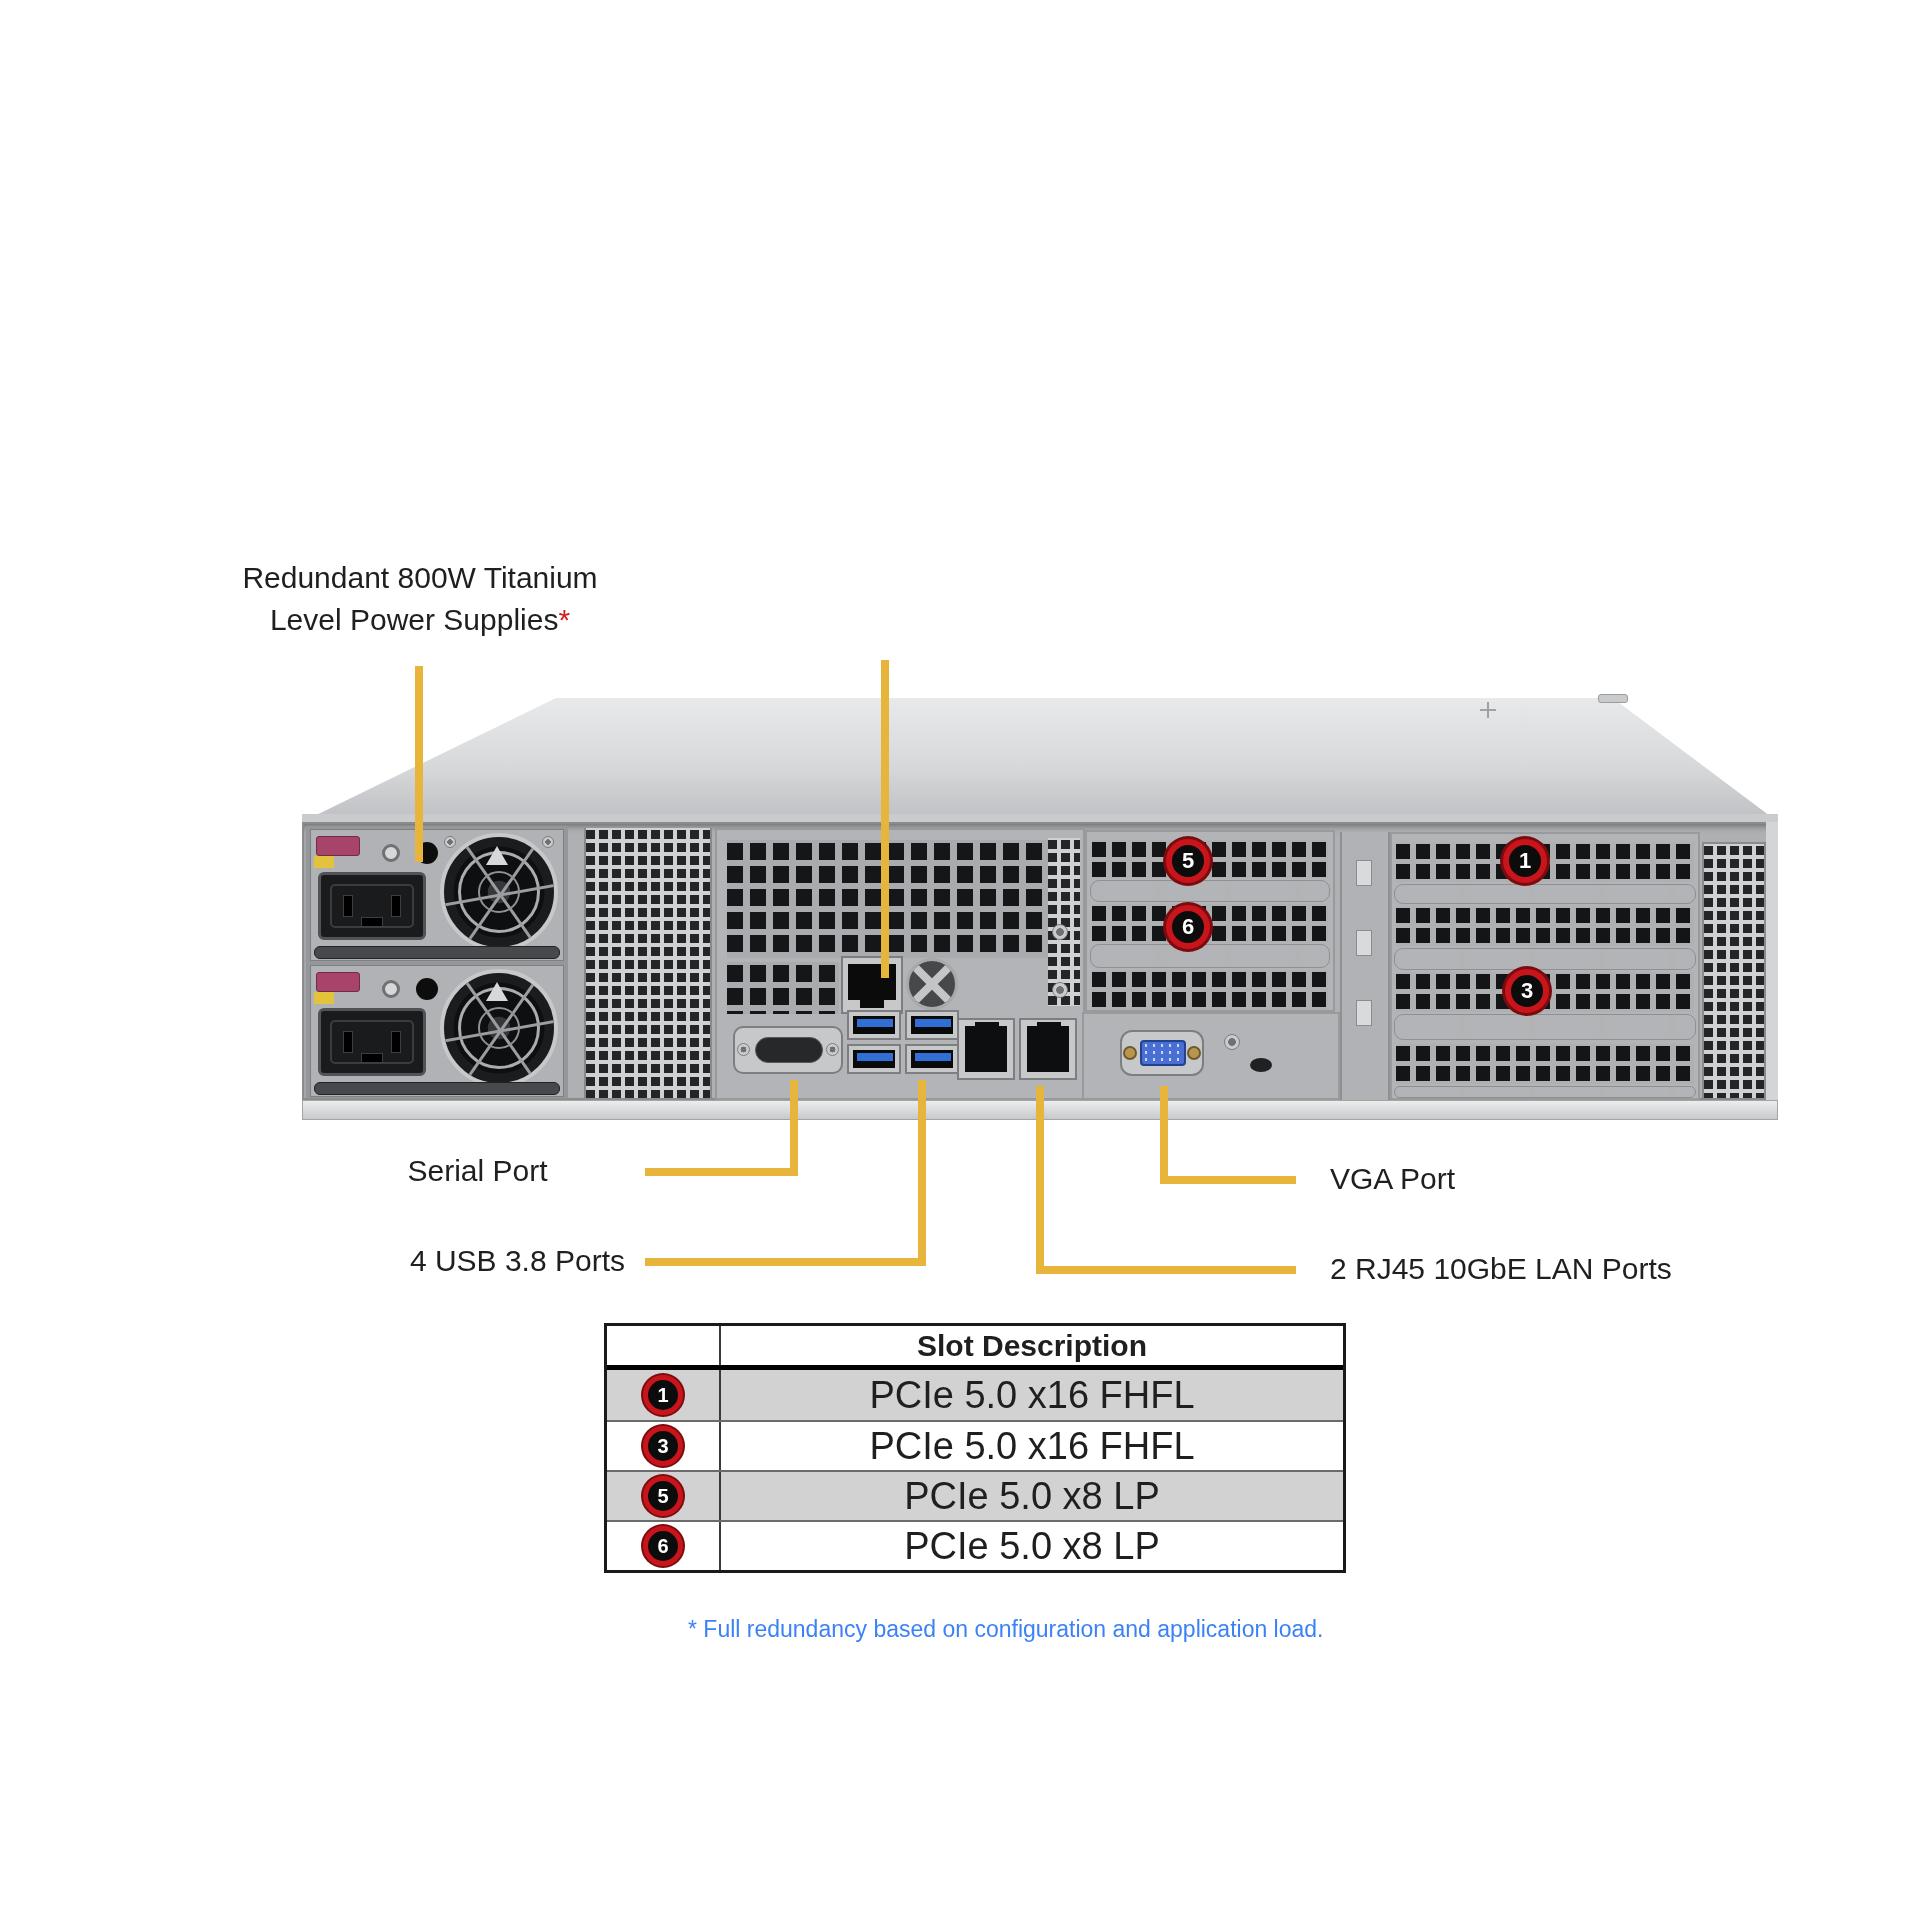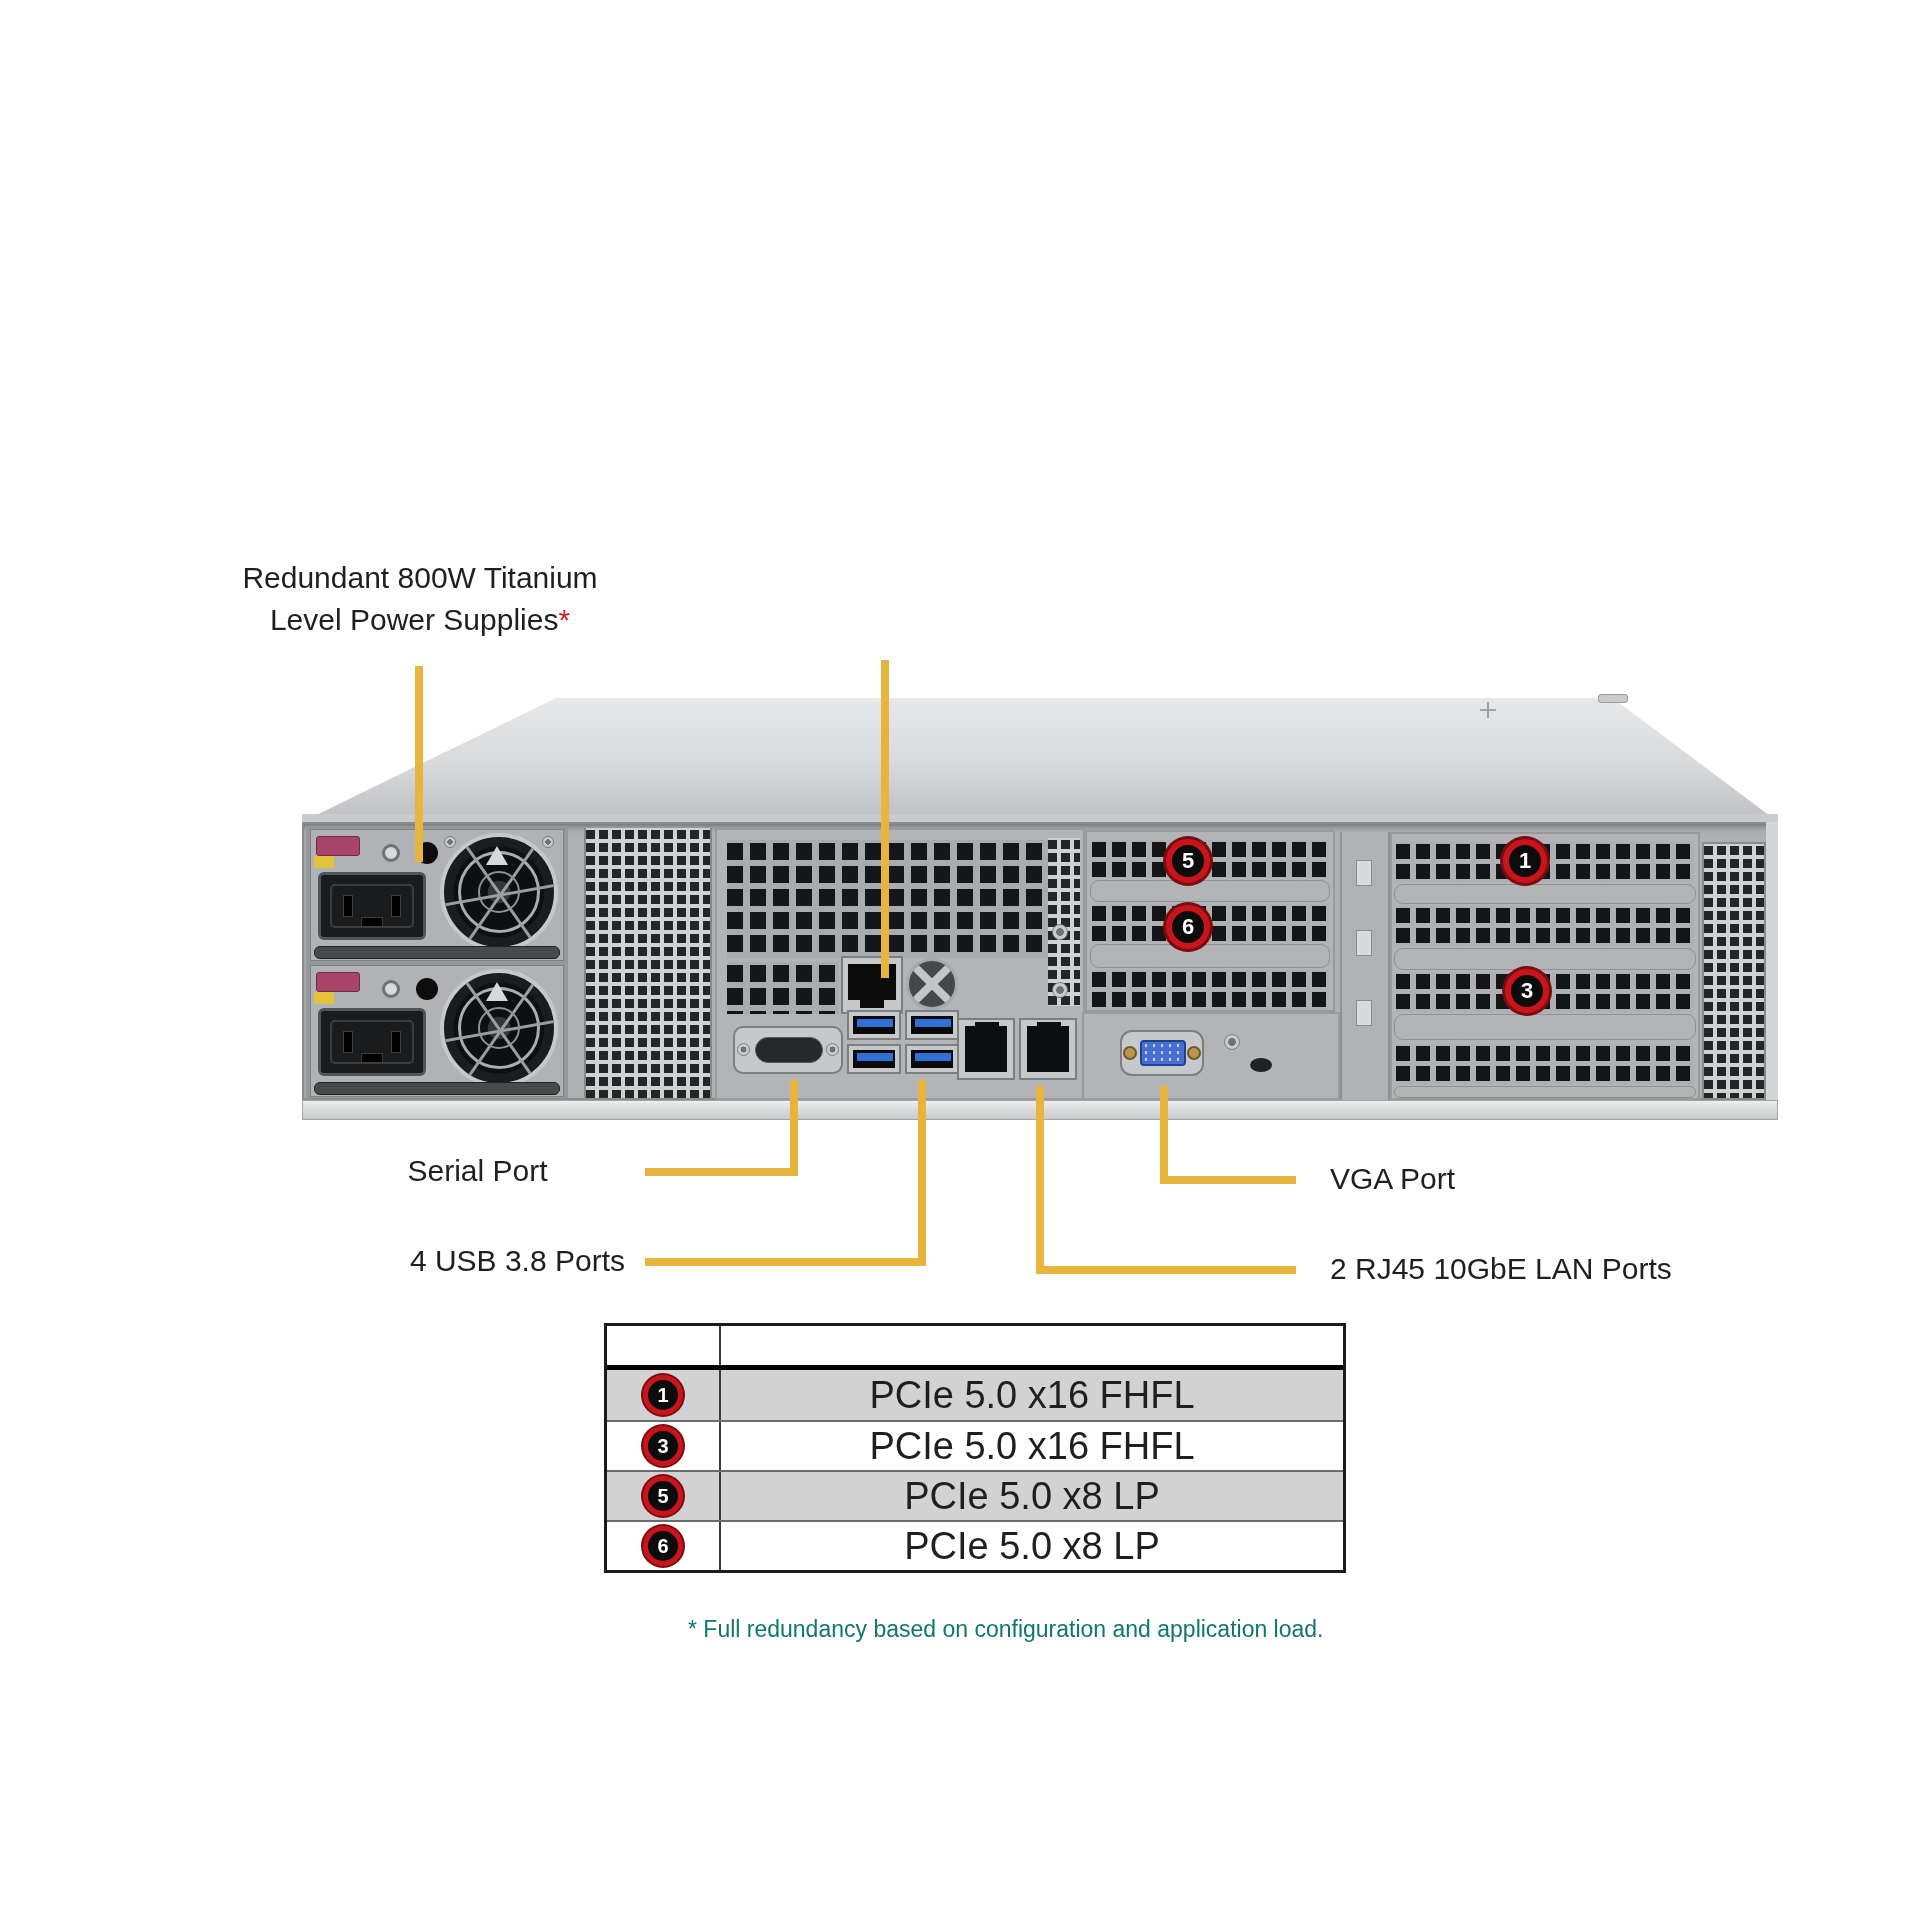--- a/index.html
+++ b/index.html
@@ -14,21 +14,21 @@
   .title{ left:650px; top:385px; width:630px; text-align:center;
           font-size:37px; font-style:italic; letter-spacing:.5px; }
   .lbl{ font-size:30px; line-height:42px; white-space:nowrap; }
   .psu-label{ left:230px; top:557px; width:380px; text-align:center; white-space:normal; }
   .bmc-label{ left:701px; top:598px; }
   .serial-label{ left:330px; top:1150px; width:295px; text-align:center; }
   .usb-label{ left:330px; top:1240px; width:295px; text-align:right; }
   .vga-label{ left:1330px; top:1158px; }
   .lan-label{ left:1330px; top:1248px; }
   .red-star{ color:#d02020; }
-  .footnote{ left:688px; top:1616px; font-size:23px; color:#0f766e; white-space:nowrap; }
+  .footnote{ left:688px; top:1616px; font-size:23px; color:#3b82f6; white-space:nowrap; }
 
   
   .line{ background:#E7B53B; z-index:5; }
 
   
   .lid{ left:302px; top:698px; width:1476px; height:124px;
         background:linear-gradient(180deg,#e8e9eb 0%,#d7d8da 55%,#bdbfc2 100%);
         clip-path:polygon(17.2% 0, 88.8% 0, 100% 100%, 0 100%); }
   .lid-edge{ left:302px; top:814px; width:1476px; height:8px; background:#c9cbcd; }
   .lid-tab{ left:1598px; top:694px; width:30px; height:9px; background:#c9cbcd; border:1px solid #9a9c9e; border-radius:3px; }
@@ -273,20 +273,21 @@
   <div class="abs line" style="left:1036px;top:1266px;width:260px;height:8px;"></div>
 
   <div class="abs lbl serial-label">Serial Port</div>
   <div class="abs lbl usb-label">4 USB 3.8 Ports</div>
   <div class="abs lbl vga-label">VGA Port</div>
   <div class="abs lbl lan-label">2 RJ45 10GbE LAN Ports</div>
 
   <div class="abs slot-table">
     <div class="t-head">
       <div class="c1"></div>
+      <div class="c2">Slot Description</div>
     </div>
     <div id="table-body">
     <div class="t-row shaded">
       <div class="c1">
             <span class="badge-sm">1</span>
           </div>
       <div class="c2">PCIe 5.0 x16 FHFL</div>
     </div>
 
     <div class="t-row">

